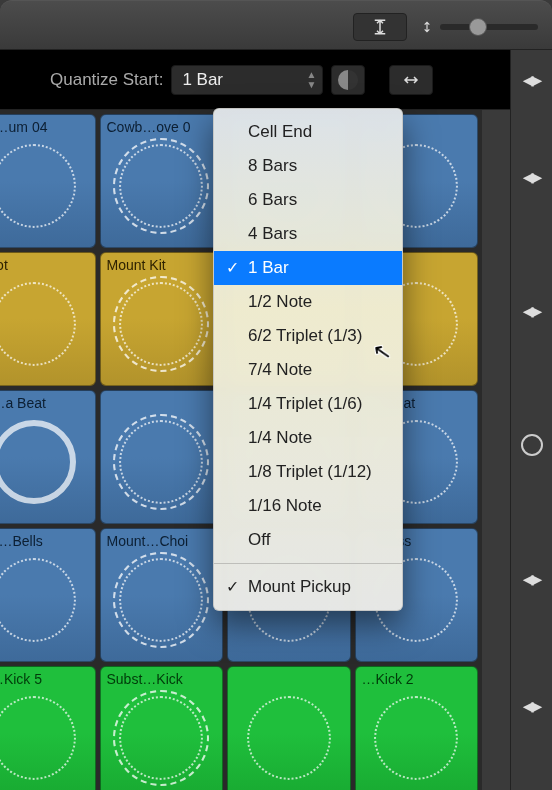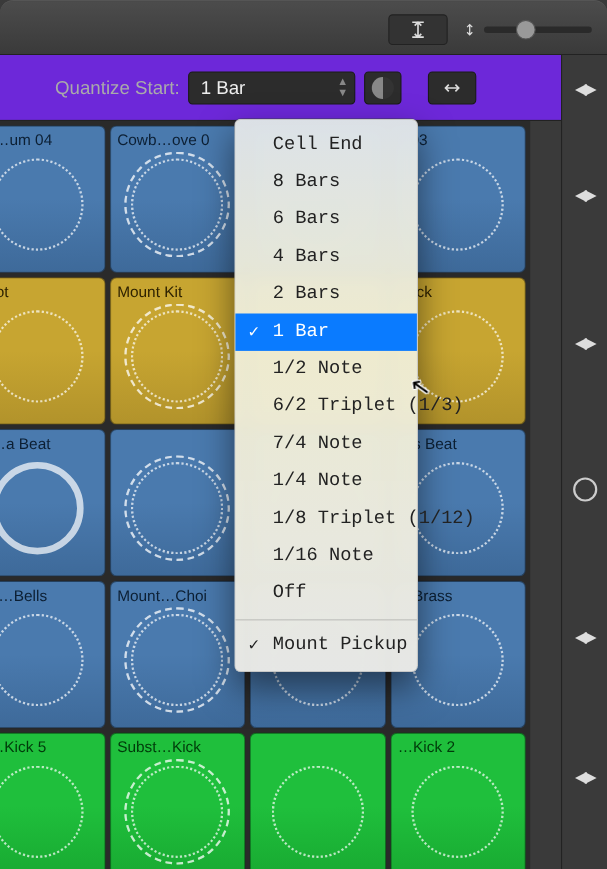--- a/index.html
+++ b/index.html
@@ -53,21 +53,21 @@
 
   
   .quant-row {
     position: absolute;
     top: 50px; left: 0; right: 0;
     height: 60px;
     display: flex;
     align-items: center;
     gap: 8px;
     padding: 0 16px 0 50px;
-    background: #6d28d9;
+    background: #000000;
     border-bottom: 1px solid #222;
   }
   .quant-label {
     color: #aaa;
     font-size: 17px;
   }
   .quant-select {
     flex: 0 0 152px;
     height: 30px;
     background: #2c2c2c;
@@ -181,31 +181,30 @@
     border-width: 6px;
     border-style: solid;
     border-color: rgba(255,255,255,0.7);
   }
 
   
   .menu {
     position: absolute;
     top: 108px;
     left: 213px;
-    width: 167px;
+    width: 190px;
     background: rgba(238,238,234,0.97);
     border: 1px solid rgba(0,0,0,0.15);
     border-radius: 6px;
     box-shadow: 0 14px 32px rgba(0,0,0,0.5);
     padding: 6px 0;
     color: #222;
     font-size: 17px;
     backdrop-filter: blur(6px);
     z-index: 50;
-    font-family: Liberation Mono, monospace;
   }
   .menu-gradient {
     position: absolute;
     inset: 0;
     background: linear-gradient(180deg, rgba(180,200,230,0.25), rgba(240,230,140,0.25) 40%, rgba(200,200,200,0.1));
     pointer-events: none;
     border-radius: 6px;
   }
   .menu-item {
     position: relative;
@@ -379,25 +378,25 @@
       <div class="wave"></div>
     </div>
   </div>
 
 <div class="menu" id="menu">
   <div class="menu-gradient"></div>
 <div class="menu-item"><span>Cell End</span></div>
     <div class="menu-item"><span>8 Bars</span></div>
     <div class="menu-item"><span>6 Bars</span></div>
     <div class="menu-item"><span>4 Bars</span></div>
-    <div class="menu-item"><span>2 Bars</span></div>
     <div class="menu-item selected"><span class="check">✓</span><span>1 Bar</span></div>
     <div class="menu-item"><span>1/2 Note</span></div>
     <div class="menu-item"><span>6/2 Triplet (1/3)</span></div>
     <div class="menu-item"><span>7/4 Note</span></div>
+    <div class="menu-item"><span>1/4 Triplet (1/6)</span></div>
     <div class="menu-item"><span>1/4 Note</span></div>
     <div class="menu-item"><span>1/8 Triplet (1/12)</span></div>
     <div class="menu-item"><span>1/16 Note</span></div>
     <div class="menu-item"><span>Off</span></div>
     <div class="menu-sep"></div>
     <div class="menu-item"><span class="check">✓</span><span>Mount Pickup</span></div>
   </div>
 
 <div class="cursor">↖</div>
 

